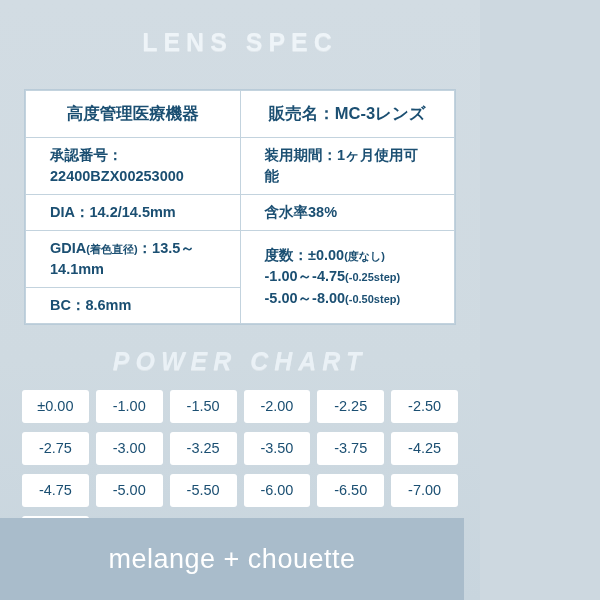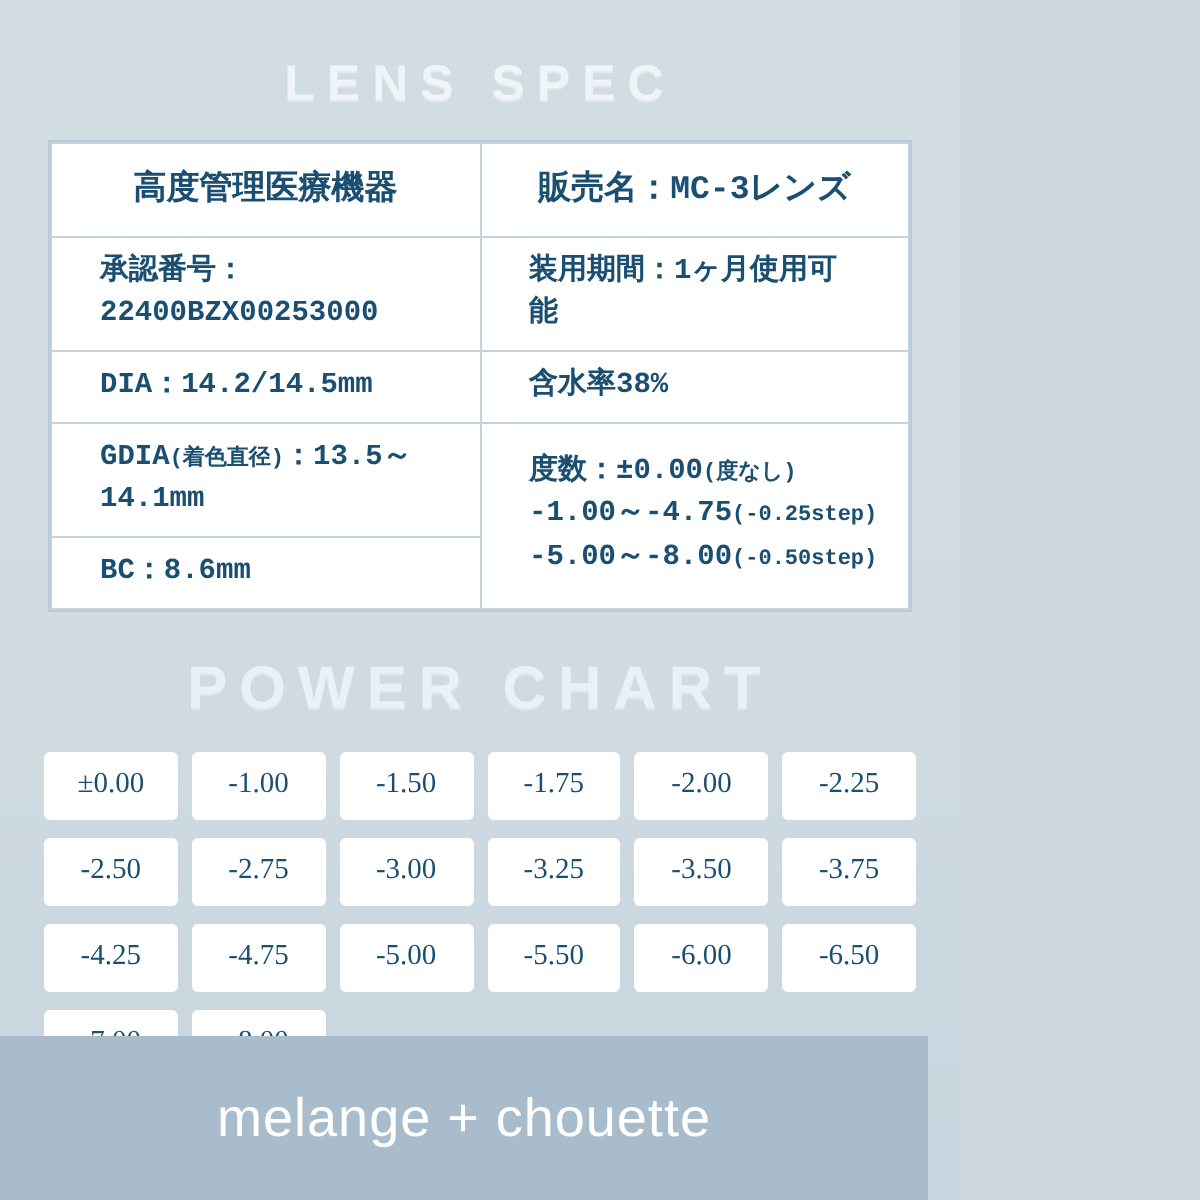--- a/index.html
+++ b/index.html
@@ -28,32 +28,32 @@
     font-weight: bold;
     letter-spacing: 6px;
     text-shadow: 0 1px 0 rgba(255,255,255,0.35);
   }
   #lens-spec-title {
     font-size: 25px;
     padding-top: 28px;
     color: #eef4f8;
   }
   #power-chart-title {
-    font-size: 30px;
+    font-size: 25px;
     padding-top: 22px;
     color: #eaf1f6;
+    font-style: italic;
   }
 
   
   .spec-wrap {
-    margin: 13px 24px 0 24px;
+    margin: 32px 24px 0 24px;
     background: #ffffff;
     border: 1px solid #b9cbd8;
     box-sizing: border-box;
-    font-family: Liberation Mono, monospace;
   }
   table.spec {
     width: 100%;
     border-collapse: collapse;
     table-layout: fixed;
   }
   table.spec td {
     border: 1px solid #c3d3de;
     color: #1b4f72;
     font-size: 14.5px;
@@ -74,21 +74,20 @@
   .pwr-lines div {
     white-space: nowrap;
   }
 
   
   .chart {
     margin: 14px 22px 0 22px;
     display: grid;
     grid-template-columns: repeat(6, 1fr);
     gap: 9px 7px;
-    font-family: Liberation Serif, serif;
   }
   .cell {
     background: #ffffff;
     color: #1b4f72;
     font-size: 14.5px;
     text-align: center;
     padding: 8px 0 9px 0;
     border-radius: 3px;
   }
 
@@ -146,21 +145,20 @@
     </tbody>
       </table>
   </div>
 
   <div class="title" id="power-chart-title">POWER CHART</div>
 
   <div class="chart">
     <div class="cell">±0.00</div>
     <div class="cell">-1.00</div>
     <div class="cell">-1.50</div>
-    <div class="cell">-1.75</div>
     <div class="cell">-2.00</div>
     <div class="cell">-2.25</div>
     <div class="cell">-2.50</div>
     <div class="cell">-2.75</div>
     <div class="cell">-3.00</div>
     <div class="cell">-3.25</div>
     <div class="cell">-3.50</div>
     <div class="cell">-3.75</div>
     <div class="cell">-4.25</div>
     <div class="cell">-4.75</div>

